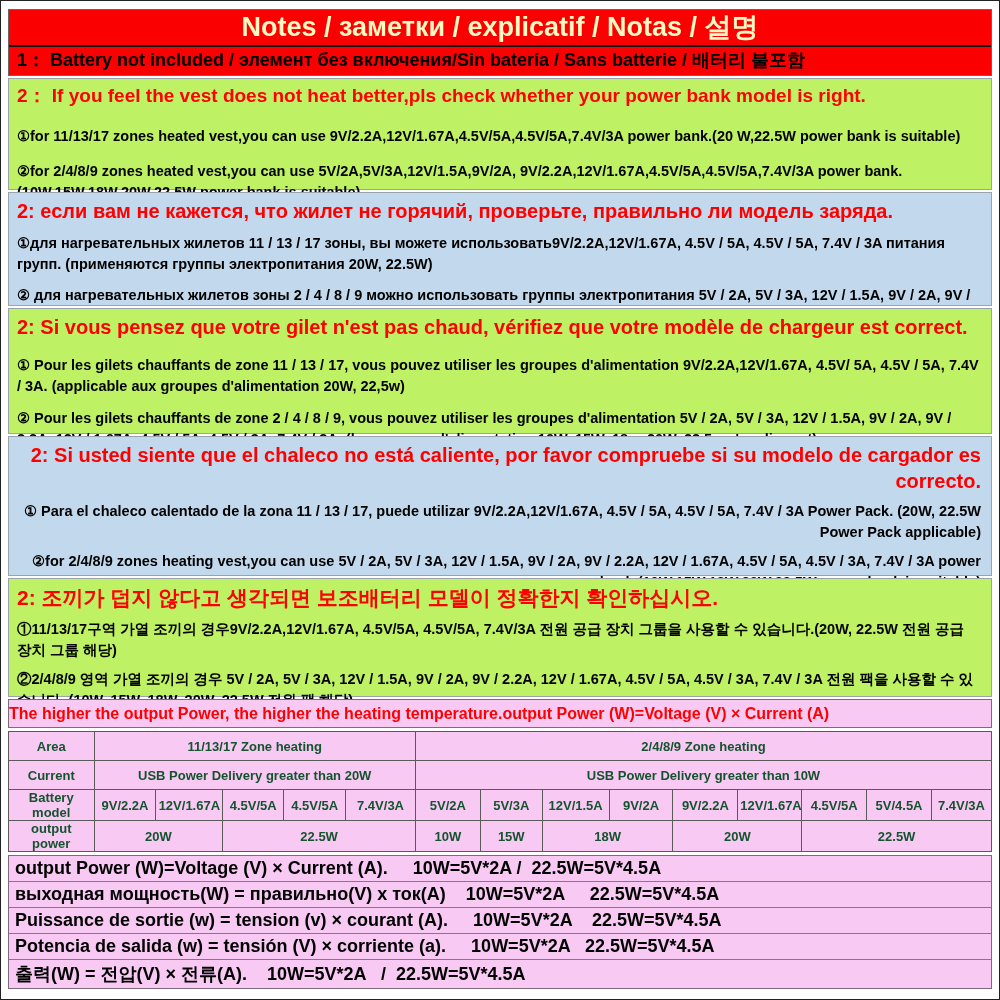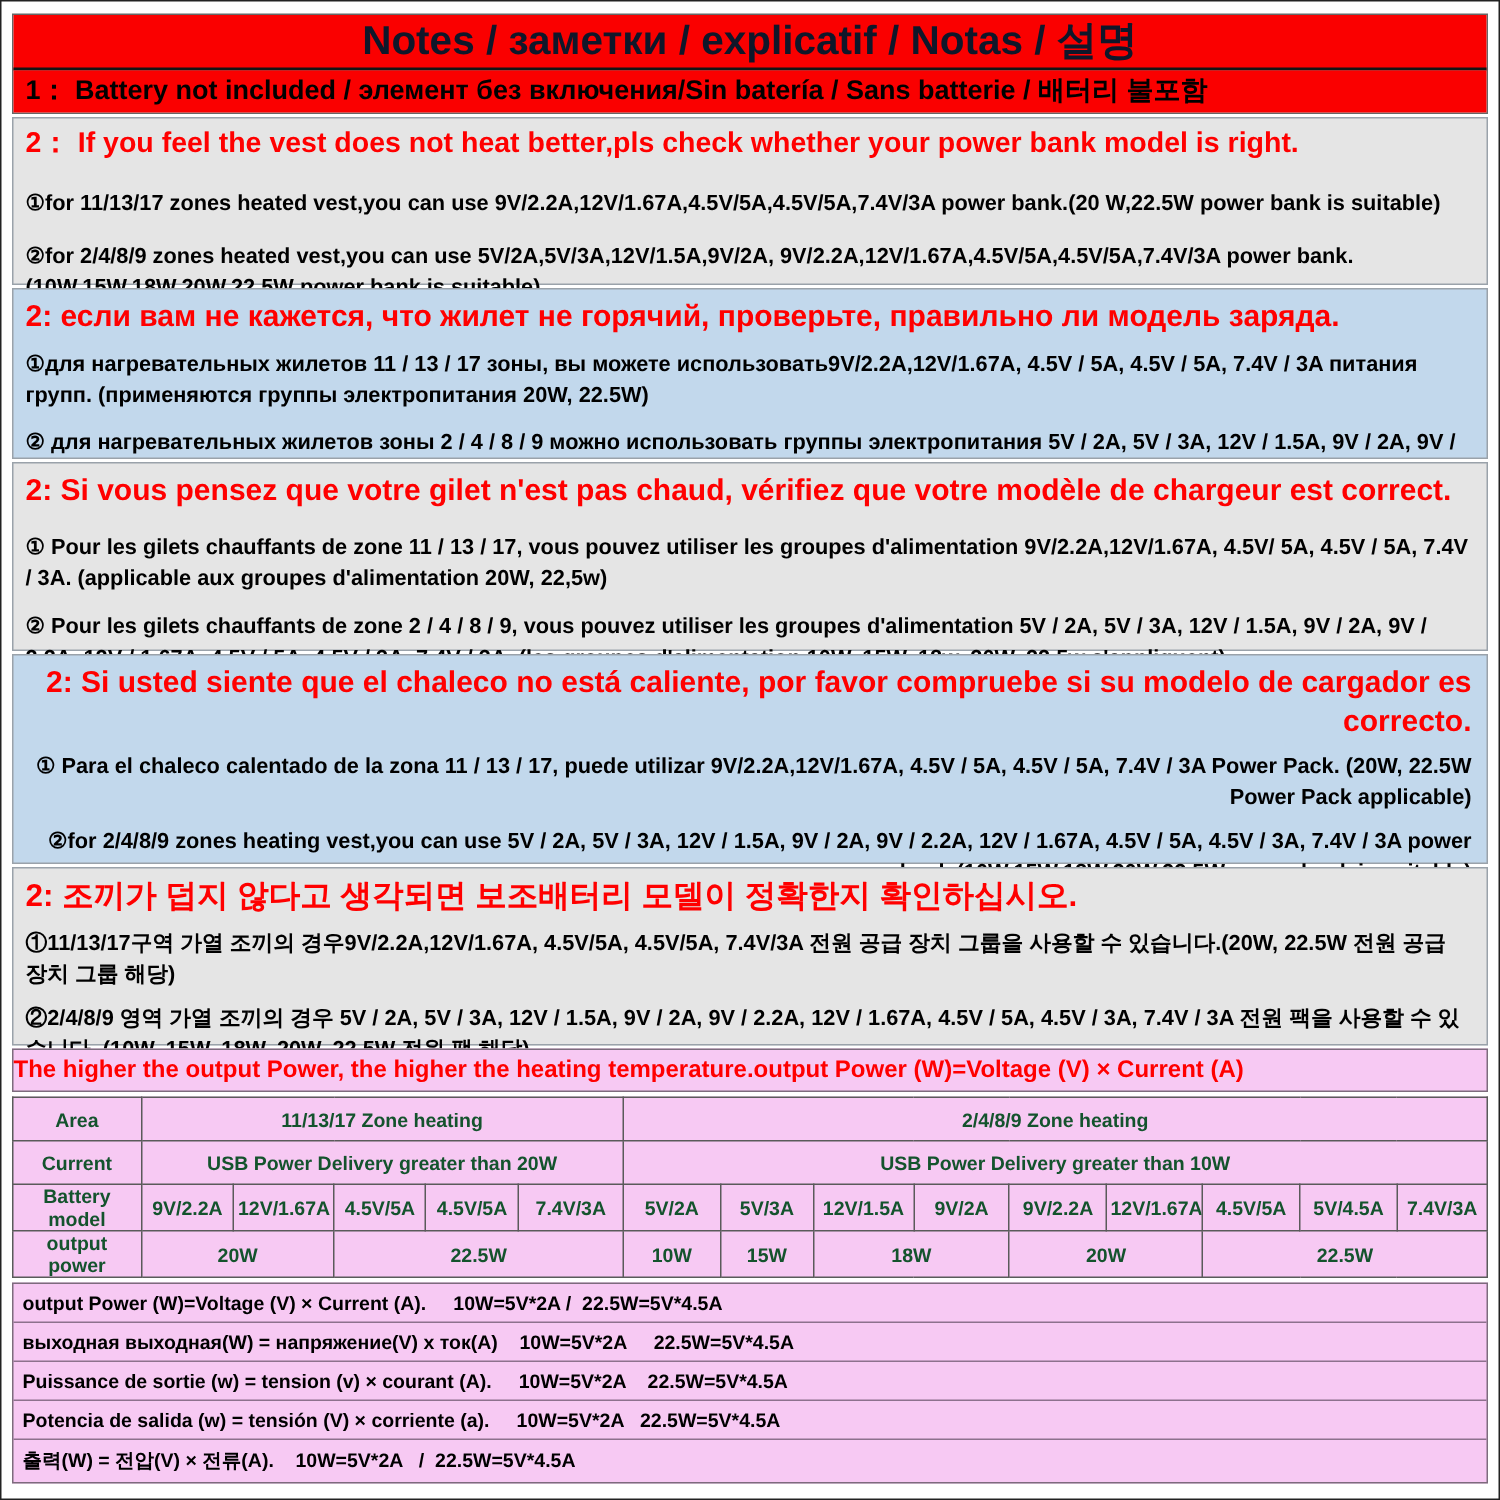--- a/index.html
+++ b/index.html
@@ -15,34 +15,34 @@
     border:1px solid #222;
     padding:8px 7px 6px 7px;
     display:flex; flex-direction:column; gap:2px;
     background:#ffffff;
   }
   .sec { width:100%; flex:0 0 auto; }
 
   
   .red-wrap { border:1px solid #666; }
   .notes-title {
-    height:37px; background:#fa0000; color:#0f172a;
+    height:37px; background:#fa0000; color:#fef9c3;
     font-size:27px; line-height:35px; text-align:center;
     border-bottom:2px solid #151515;
   }
   .note1 {
     height:28px; background:#fa0000; color:#000;
     font-size:18px; line-height:27px; padding-left:8px;
   }
 
   
   .lang { padding:5px 10px 0 8px; border:1px solid #9aa2aa; }
   .lang .heading { color:#ff0000; font-size:20px; line-height:1.3; }
   .lang p { color:#000; font-size:14.5px; line-height:1.42; white-space:pre-wrap; }
-  .bg-yellow { background:#e5e5e5; }
+  .bg-yellow { background:#bef264; }
   .bg-blue { background:#c2d8ec; }
 
   .s-en { height:112px; }
   .s-en .heading { font-size:19px; margin-bottom:17px; }
   .s-en p { margin-bottom:15px; }
 
   .s-ru { height:114px; }
   .s-ru .heading { margin-bottom:9px; }
   .s-ru p { margin-bottom:11px; }
 
@@ -75,21 +75,21 @@
     font-size:13px; color:#14532d; padding:0 2px;
     overflow:hidden;
   }
   .power-table td.lbl { font-size:13px; }
   .formulas {
     flex:1 1 auto; background:#f7c9f3; border:1px solid #7d6b7d;
     display:flex; flex-direction:column;
   }
   .formula {
     flex:1 1 auto; display:flex; align-items:center;
-    padding-left:6px; font-size:13px; color:#000;
+    padding-left:6px; font-size:18px; color:#000;
     border-top:1px solid #8d718d; white-space:pre-wrap;
   }
   .formula:first-child { border-top:none; }
 </style>
 </head>
 <body>
 
 <div class="page">
 
   <div class="sec red-wrap">
@@ -184,20 +184,20 @@
           <td>15W</td>
           <td colspan="2">18W</td>
           <td colspan="2">20W</td>
           <td colspan="3">22.5W</td>
         </tr>
       </tbody>
     </table>
 
     <div class="formulas">
       <div class="formula">output Power (W)=Voltage (V) × Current (A).     10W=5V*2A /  22.5W=5V*4.5A</div>
-      <div class="formula">выходная выходная(W) = напряжение(V) x ток(A)    10W=5V*2A     22.5W=5V*4.5A</div>
+      <div class="formula">выходная мощность(W) = правильно(V) x ток(A)    10W=5V*2A     22.5W=5V*4.5A</div>
       <div class="formula">Puissance de sortie (w) = tension (v) × courant (A).     10W=5V*2A    22.5W=5V*4.5A</div>
       <div class="formula">Potencia de salida (w) = tensión (V) × corriente (a).     10W=5V*2A   22.5W=5V*4.5A</div>
       <div class="formula">출력(W) = 전압(V) × 전류(A).    10W=5V*2A   /  22.5W=5V*4.5A</div>
     </div>
   </section>
 
 </div>
 
 </body></html>

